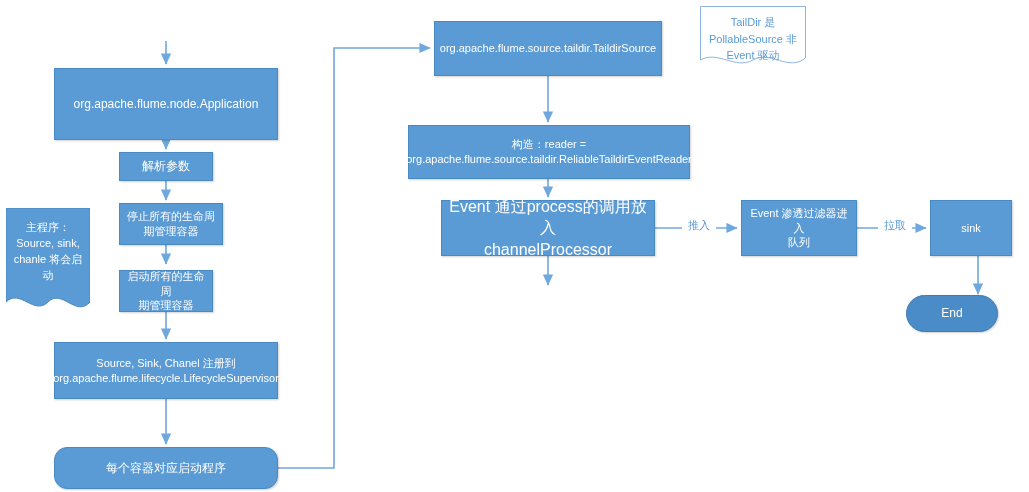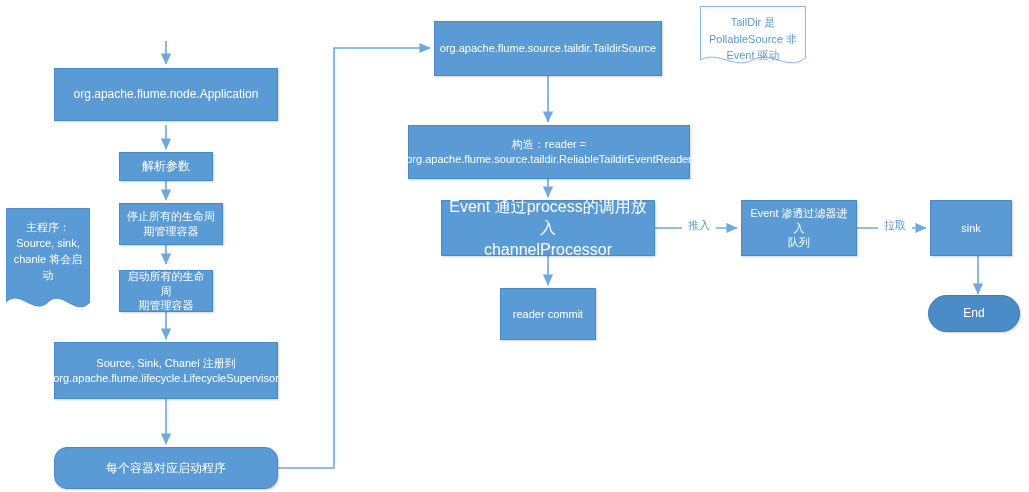--- a/index.html
+++ b/index.html
@@ -116,21 +116,21 @@
       <path d="M548,76 L548,122"></path>
       <path d="M548,179 L548,197"></path>
       <path d="M548,256 L548,285"></path>
       <path d="M655,228 L737,228"></path>
       <path d="M857,228 L926,228"></path>
       <path d="M978,256 L978,294"></path>
     </g>
   </svg>
 
 
-  <div class="node" style="left:54px; top:68px; width:224px; height:53px; font-size:12px;">org.apache.flume.node.Application</div>
+  <div class="node" style="left:54px; top:68px; width:224px; height:72px; font-size:12px;">org.apache.flume.node.Application</div>
 
   <div class="node" style="left:119px; top:152px; width:94px; height:29px; font-size:12px;">解析参数</div>
 
   <div class="node" style="left:119px; top:203px; width:104px; height:42px; font-size:11px;">停止所有的生命周
 期管理容器</div>
 
   <div class="node" style="left:119px; top:270px; width:94px; height:42px; font-size:11px;">启动所有的生命周
 期管理容器</div>
 
   <div class="node" style="left:54px; top:342px; width:224px; height:57px; font-size:11px;">Source, Sink, Chanel 注册到
@@ -149,28 +149,27 @@
   </div>
 
   <div class="node" style="left:434px; top:21px; width:228px; height:55px; font-size:11px;">org.apache.flume.source.taildir.TaildirSource</div>
 
   <div class="node" style="left:408px; top:125px; width:282px; height:54px; font-size:11px;">构造：reader =
 org.apache.flume.source.taildir.ReliableTaildirEventReader</div>
 
   <div class="node" style="left:441px; top:200px; width:214px; height:56px; font-size:16px;">Event 通过process的调用放入
 channelProcessor</div>
 
-  <div class="node" style="left:500px; top:288px; width:96px; height:52px; font-size:11px;">reader commit</div>
 
   <div class="node" style="left:741px; top:200px; width:116px; height:56px; font-size:11px;">Event 渗透过滤器进入
 队列</div>
 
   <div class="node" style="left:930px; top:200px; width:82px; height:56px; font-size:11px;">sink</div>
 
-  <div class="node terminator" style="left:928px; top:295px; width:92px; height:37px; font-size:12px;">End</div>
+  <div class="node terminator" style="left:906px; top:295px; width:92px; height:37px; font-size:12px;">End</div>
 
   <div class="edge-label" style="left:682px; top:218px; width:30px; font-size:11px;">推入</div>
 
   <div class="edge-label" style="left:878px; top:218px; width:30px; font-size:11px;">拉取</div>
 
   <div class="callout" style="left:700px; top:6px; width:106px; height:62px; font-size:11px;">
     <svg width="106" height="62" viewBox="0 0 106 62" xmlns="http://www.w3.org/2000/svg">
       <path d="M0.5,0.5 L105.5,0.5 L105.5,52 C88,66 71,44 53,54 C35,64 18,44 0.5,54 Z" fill="#FFFFFF" stroke="#8EB4E3" stroke-width="1"></path>
     </svg>
     <div class="callout-text">TailDir 是

